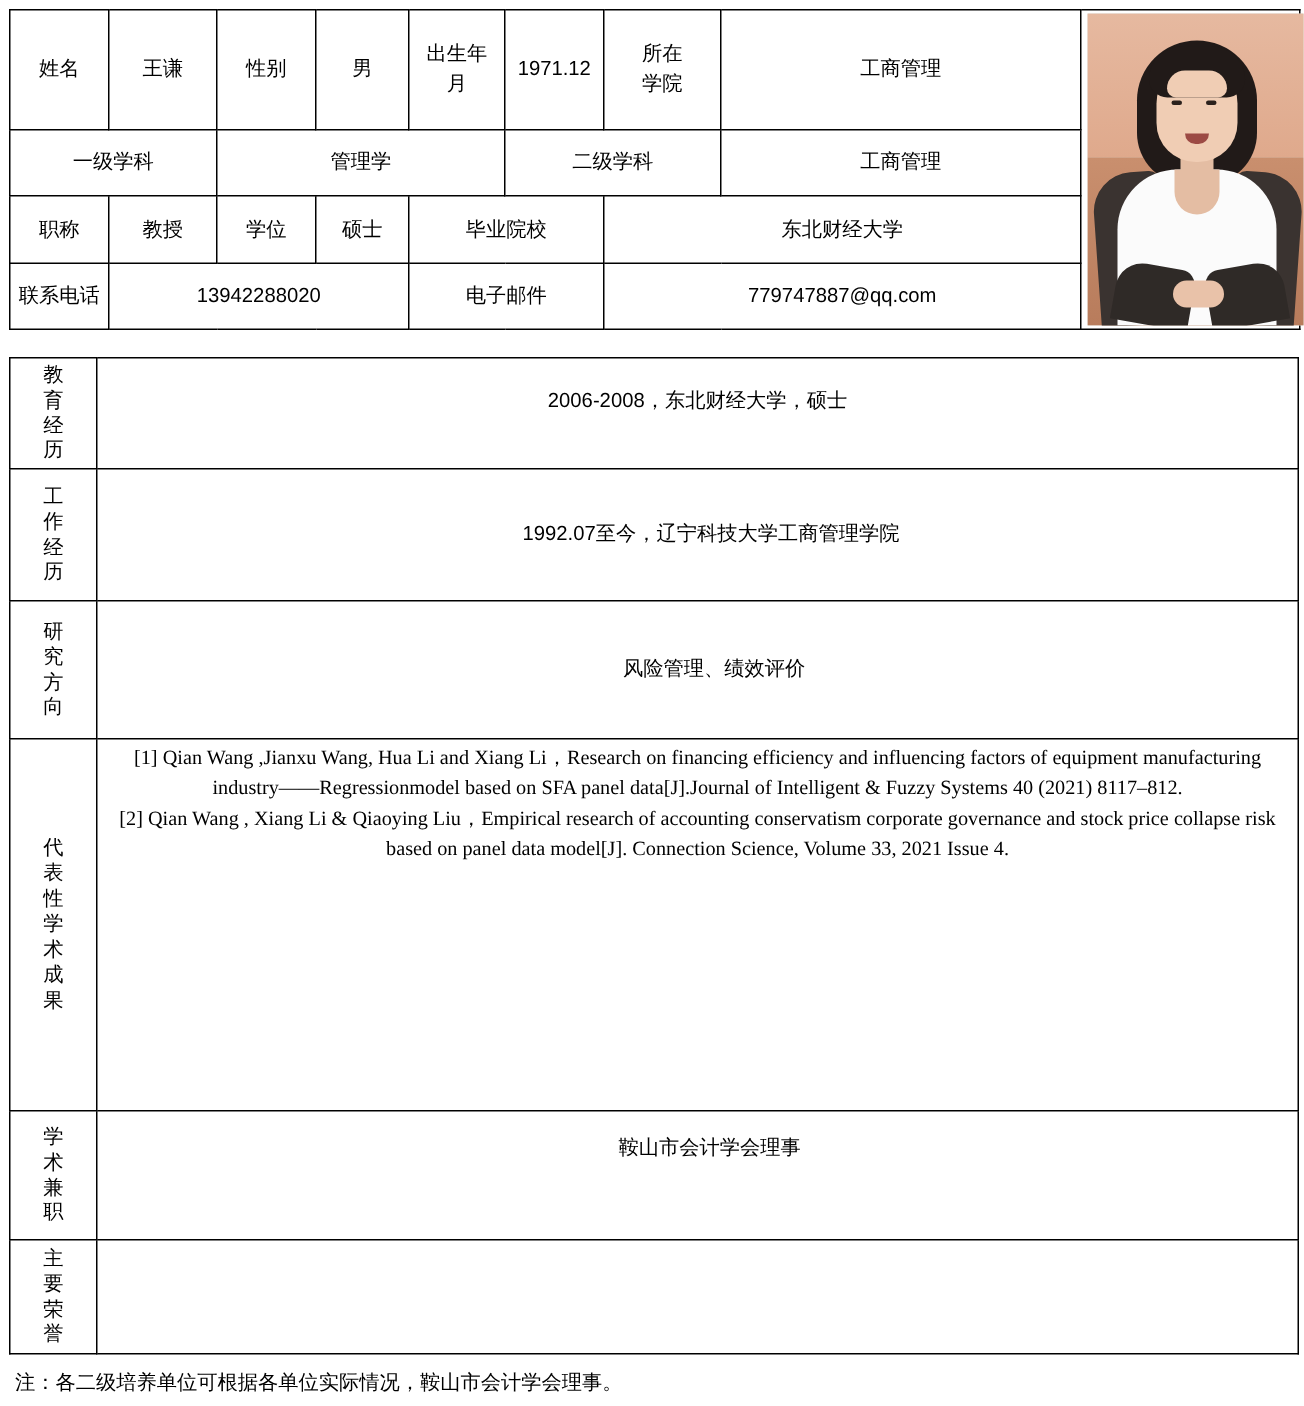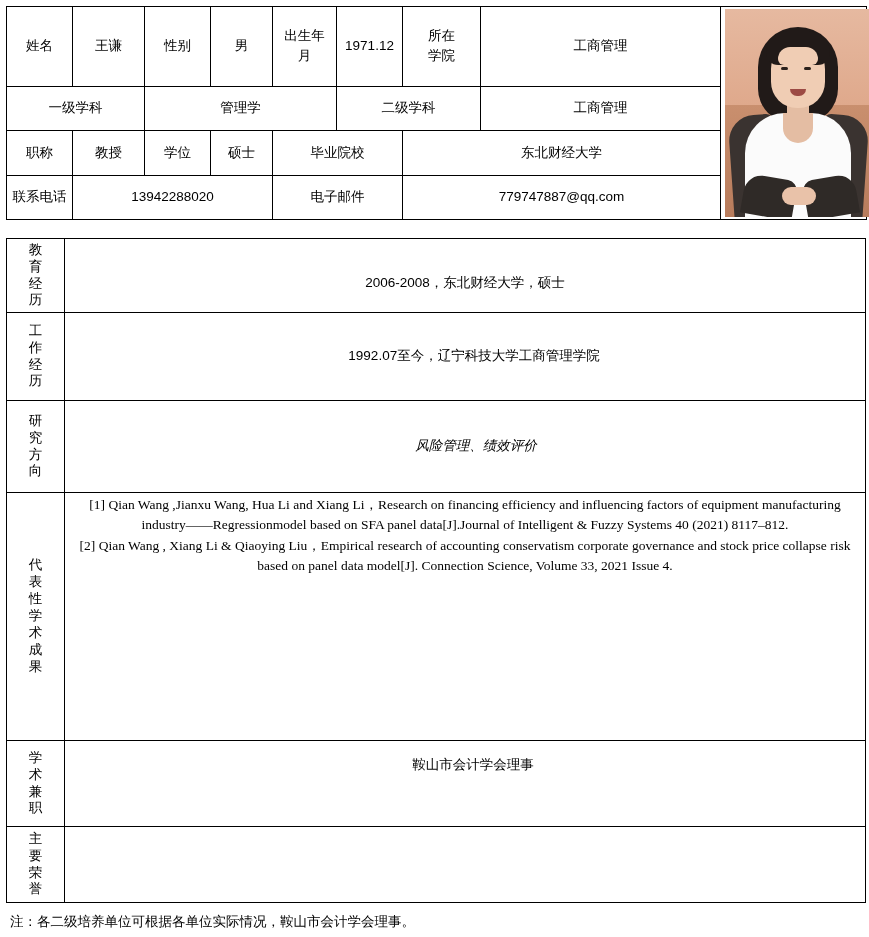--- a/index.html
+++ b/index.html
@@ -254,21 +254,21 @@
     <tbody>
         <tr style="height:74px;">
       <td class="vcell">
         <span class="vlabel">
           <span>教</span>
           <span>育</span>
           <span>经</span>
           <span>历</span>
         </span>
       </td>
-      <td class="content-cell" style="vertical-align:top; padding-top:34px;">2006-2008，东北财经大学，硕士</td>
+      <td class="content-cell" style="vertical-align:top; padding-top:18px;">2006-2008，东北财经大学，硕士</td>
     </tr>
 
     <tr style="height:88px;">
       <td class="vcell">
         <span class="vlabel">
           <span>工</span>
           <span>作</span>
           <span>经</span>
           <span>历</span>
         </span>
@@ -278,21 +278,21 @@
 
     <tr style="height:92px;">
       <td class="vcell">
         <span class="vlabel">
           <span>研</span>
           <span>究</span>
           <span>方</span>
           <span>向</span>
         </span>
       </td>
-      <td class="content-cell" style="padding-left:26px;font-style:italic;">风险管理、绩效评价</td>
+      <td class="content-cell" style="padding-left:26px;">风险管理、绩效评价</td>
     </tr>
 
     <tr style="height:248px;">
       <td class="vcell">
         <span class="vlabel">
           <span>代</span>
           <span>表</span>
           <span>性</span>
           <span>学</span>
           <span>术</span>

